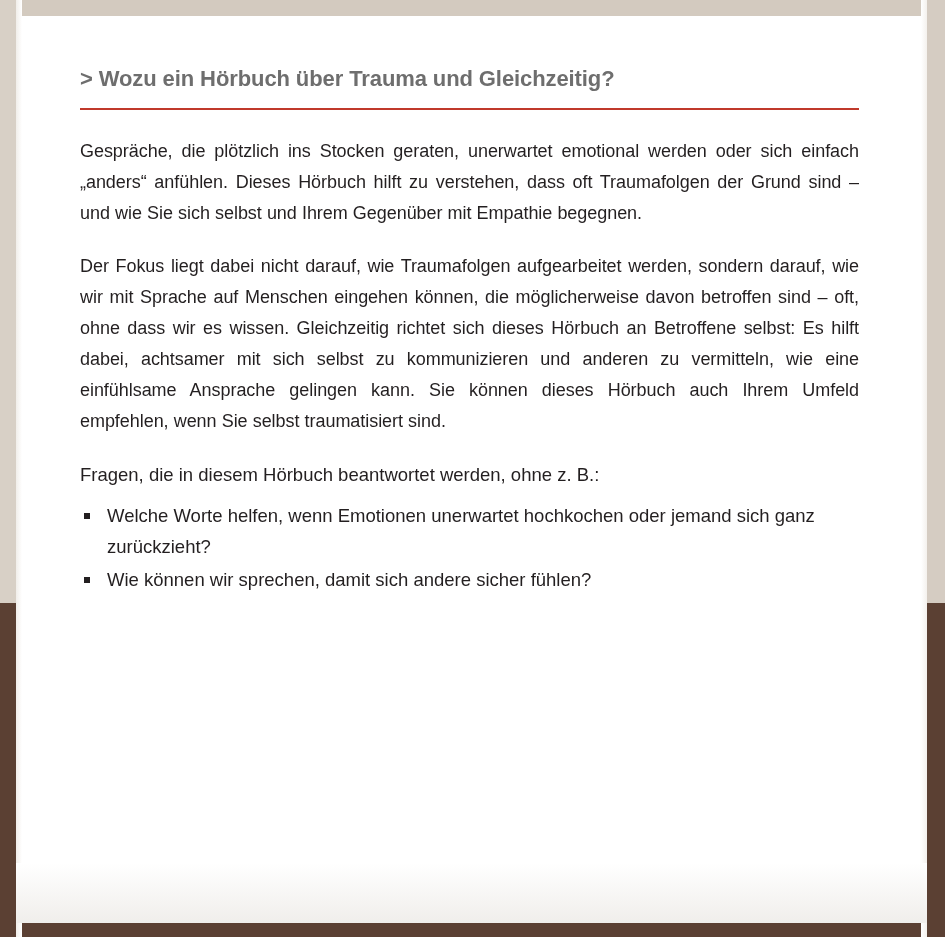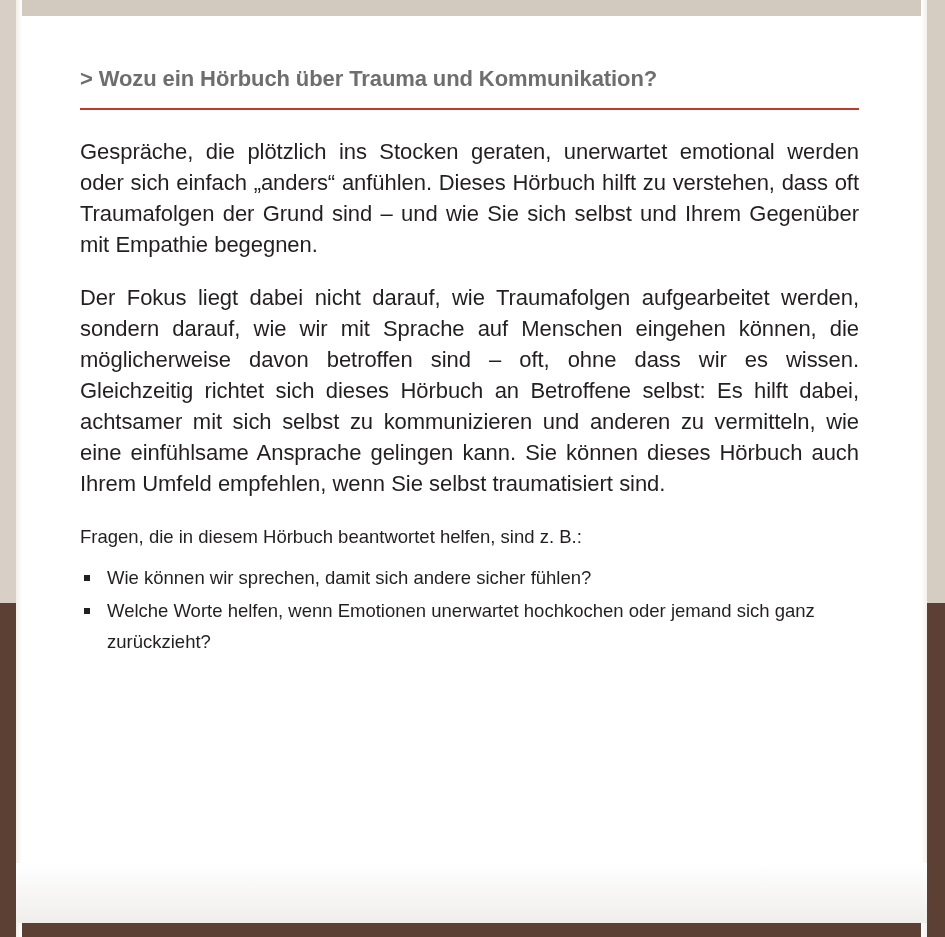--- a/index.html
+++ b/index.html
@@ -103,21 +103,21 @@
     white-space: nowrap;
   }
   .heading-rule {
     height: 2px;
     background: #c0392b;
     width: 779px;
     margin: 0 0 26px 0;
   }
 
   p.body-par {
-    font-size: 22px;
+    font-size: 18px;
     line-height: 31px;
     color: #231f20;
     text-align: justify;
     margin: 0 0 22px 0;
     letter-spacing: -0.05px;
     word-spacing: 0.2px;
   }
   p.body-par:last-child { margin-bottom: 0; }
 
   p.lead-in {
@@ -164,30 +164,30 @@
   <div class="frame-brown-left"></div>
   <div class="frame-brown-right"></div>
   <div class="frame-brown-bottom"></div>
 
   <div class="paper-inner-edge-left"></div>
   <div class="paper-inner-edge-right"></div>
   <div class="paper-inner-edge-bottom"></div>
 
   <div class="content">
 
-    <h2 class="section-heading"><span>&gt;</span> <span>Wozu ein Hörbuch über Trauma und Kommunikation?</span></h2>
+    <h2 class="section-heading"><span>&gt;</span> <span>Wozu ein Hörbuch über Trauma und Gleichzeitig?</span></h2>
 
     <div class="heading-rule"></div>
 
     <p class="body-par">Gespräche, die plötzlich ins Stocken geraten, unerwartet emotional werden oder sich einfach „anders“ anfühlen. Dieses Hörbuch hilft zu verstehen, dass oft Traumafolgen der Grund sind – und wie Sie sich selbst und Ihrem Gegenüber mit Empathie begegnen.</p>
 
     <p class="body-par">Der Fokus liegt dabei nicht darauf, wie Traumafolgen aufgearbeitet werden, sondern darauf, wie wir mit Sprache auf Menschen eingehen können, die möglicherweise davon betroffen sind – oft, ohne dass wir es wissen. Gleichzeitig richtet sich dieses Hörbuch an Betroffene selbst: Es hilft dabei, achtsamer mit sich selbst zu kommunizieren und anderen zu vermitteln, wie eine einfühlsame Ansprache gelingen kann. Sie können dieses Hörbuch auch Ihrem Umfeld empfehlen, wenn Sie selbst traumatisiert sind.</p>
 
-    <p class="lead-in">Fragen, die in diesem Hörbuch beantwortet helfen, sind z. B.:</p>
+    <p class="lead-in">Fragen, die in diesem Hörbuch beantwortet werden, ohne z. B.:</p>
 
     <ul class="question-list">
+      <li><span class="sq-bullet"></span><span>Welche Worte helfen, wenn Emotionen unerwartet hochkochen oder jemand sich ganz zurückzieht?</span></li>
       <li><span class="sq-bullet"></span><span>Wie können wir sprechen, damit sich andere sicher fühlen?</span></li>
-      <li><span class="sq-bullet"></span><span>Welche Worte helfen, wenn Emotionen unerwartet hochkochen oder jemand sich ganz zurückzieht?</span></li>
     </ul>
 
 
   </div>
 </div>
 
 </body></html>

